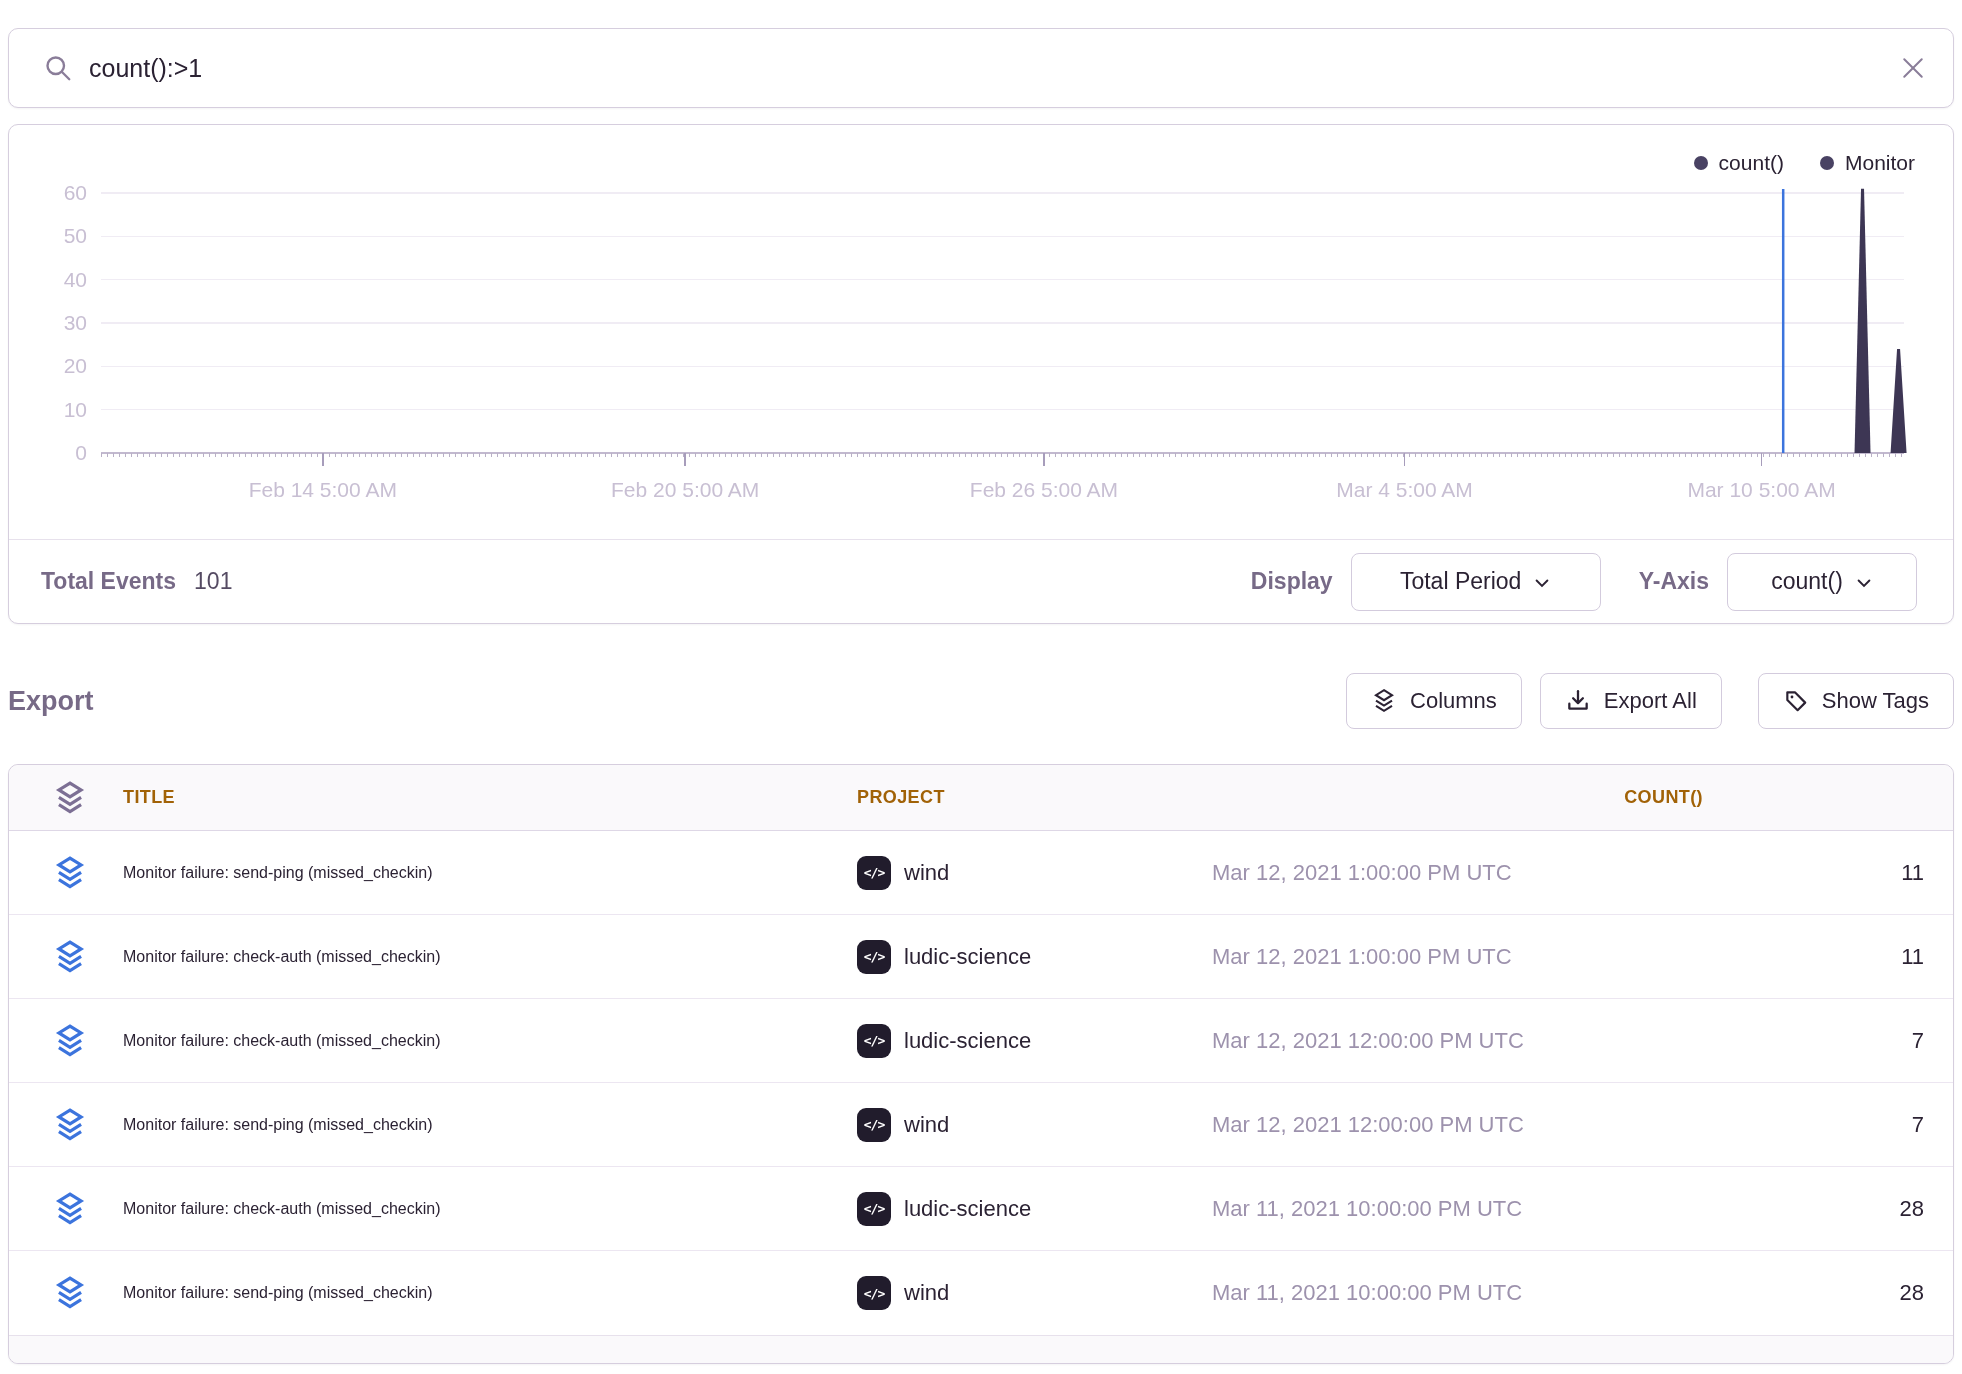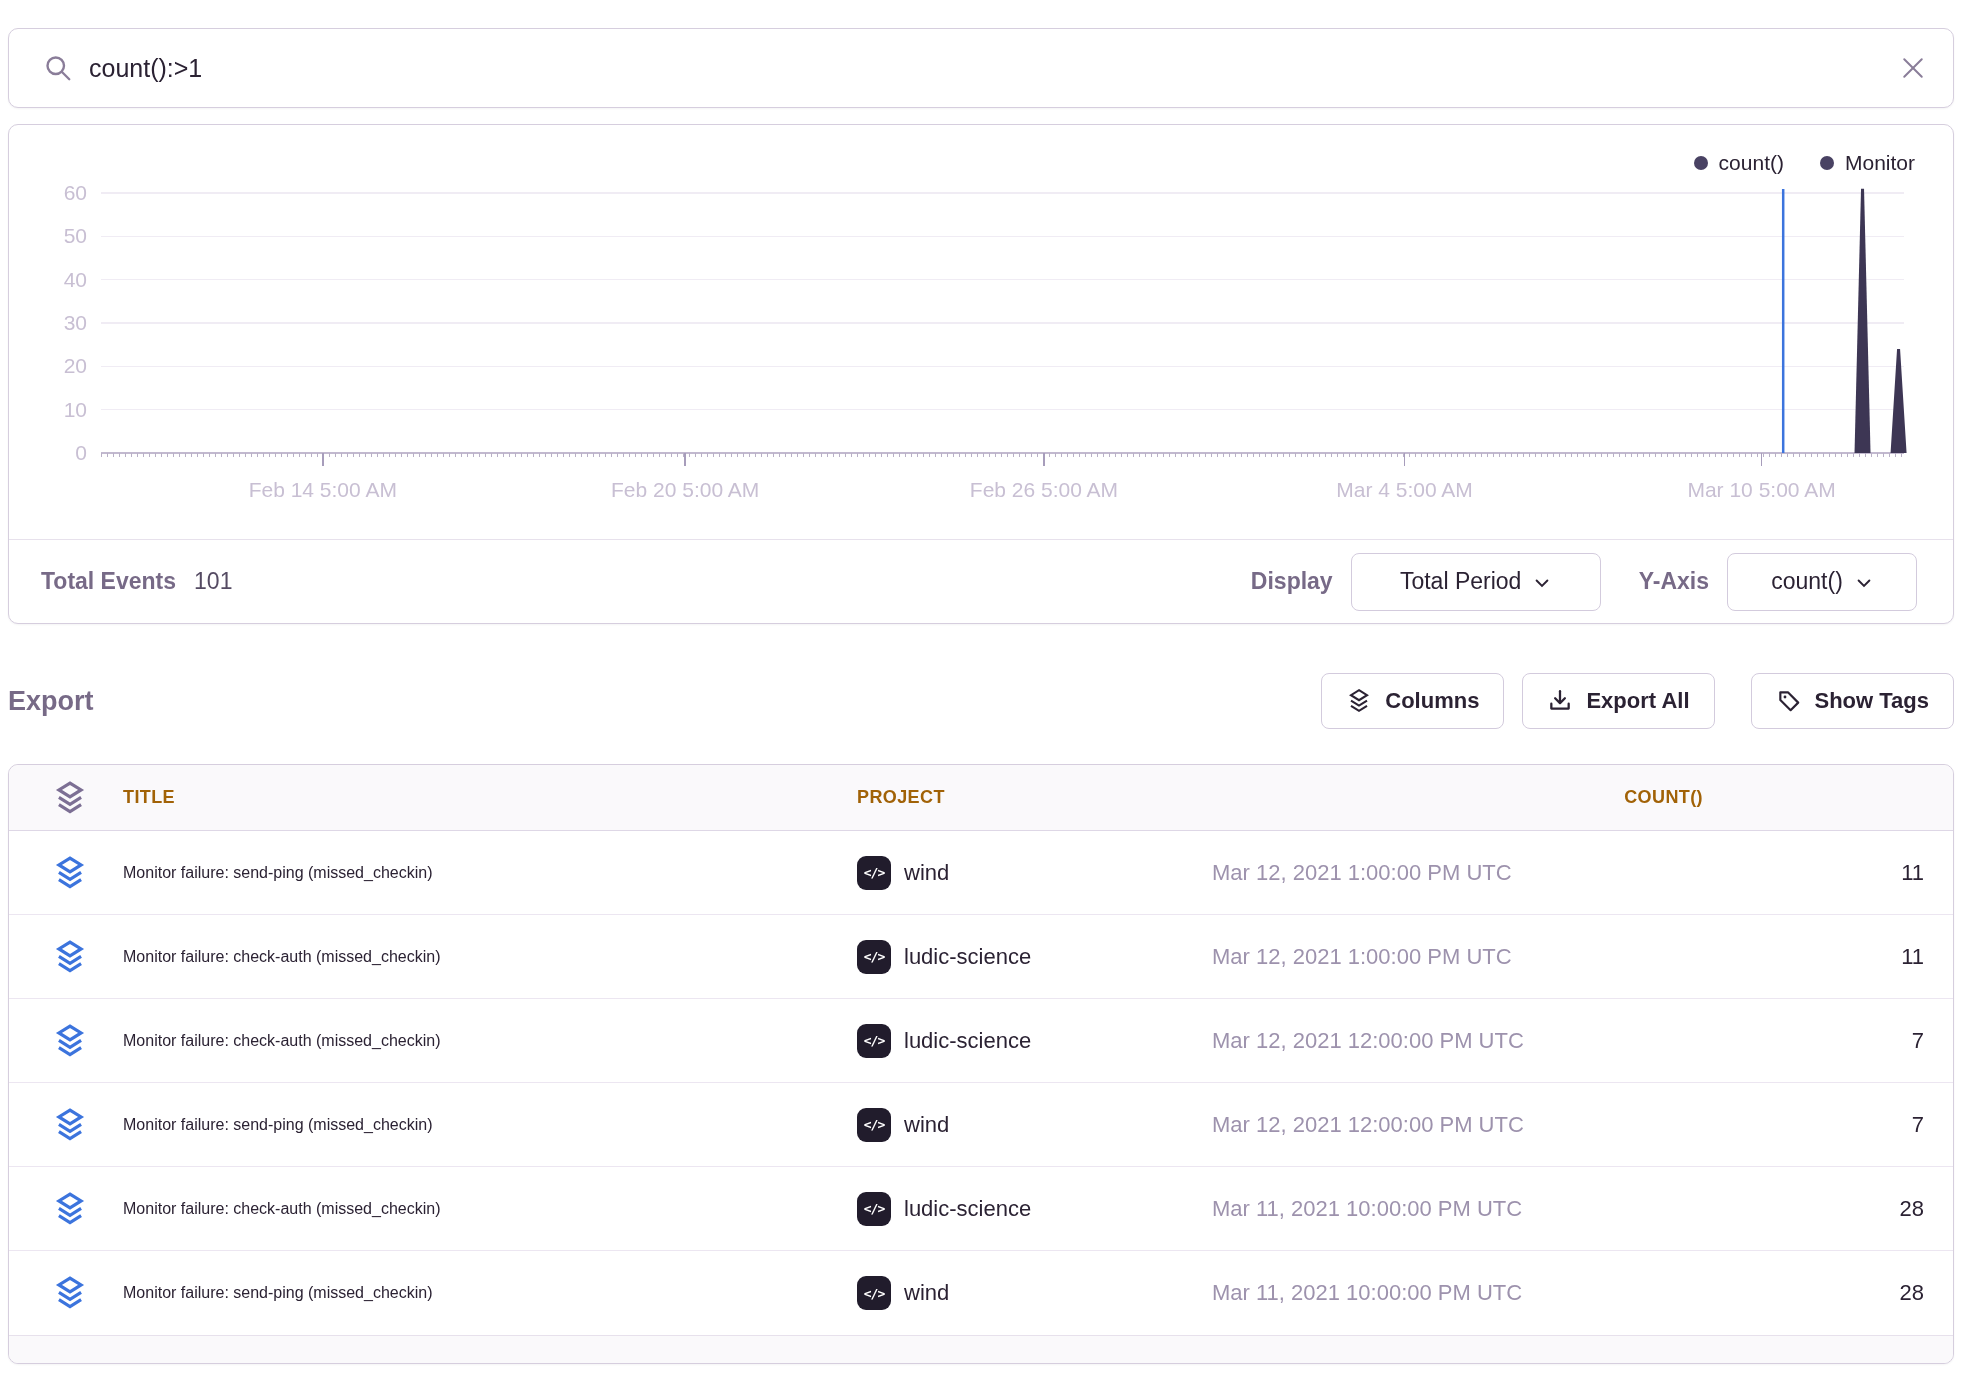--- a/index.html
+++ b/index.html
@@ -30,21 +30,21 @@
   .select-btn { display: inline-flex; align-items: center; justify-content: center; gap: 12px; height: 58px; background: #fff; border: 1.5px solid #d3cbdd; border-radius: 8px; font-size: 23px; color: #2b2233; cursor: pointer; font-family: "Liberation Sans", sans-serif; }
   #display-select { width: 250px; margin-left: 18px; }
   #yaxis-select { width: 190px; margin-left: 18px; }
   .gap-left { margin-left: 38px; }
   .chev { width: 18px; height: 18px; margin-top: 3px; }
 
   
   #results-bar { position: absolute; left: 8px; top: 668px; width: 1946px; height: 66px; display: flex; align-items: center; }
   #results-heading { font-size: 27px; font-weight: bold; color: #776a87; }
   #results-bar .spacer { flex: 1 1 auto; }
-  .tool-btn { display: inline-flex; align-items: center; gap: 13px; height: 56px; padding: 0 24px; background: #fff; border: 1.5px solid #d3cbdd; border-radius: 8px; font-size: 22px; font-weight: bold; color: #2b2233; cursor: pointer; font-family: "Liberation Sans", sans-serif; }
+  .tool-btn { display: inline-flex; align-items: center; gap: 13px; height: 56px; padding: 0 24px; background: #fff; border: 1.5px solid #d3cbdd; border-radius: 8px; font-size: 22px; font-weight: normal; color: #2b2233; cursor: pointer; font-family: "Liberation Sans", sans-serif; }
   .tool-btn + .tool-btn { margin-left: 18px; }
   .tool-btn.sep { margin-left: 36px; }
   .tool-btn svg { width: 26px; height: 26px; }
 
   
   #table-panel { left: 8px; top: 764px; width: 1946px; height: 600px; overflow: hidden; }
   .tgrid { display: grid; grid-template-columns: 106px 734px 363px 520px 1fr; align-items: center; }
   #thead { height: 66px; background: #faf9fb; border-bottom: 1.5px solid #ded7e6; border-radius: 9px 9px 0 0; }
   .th { font-size: 18px; font-weight: bold; letter-spacing: 0.4px; color: #a16207; text-transform: uppercase; cursor: pointer; }
   .cell-icon { padding-left: 44px; }

